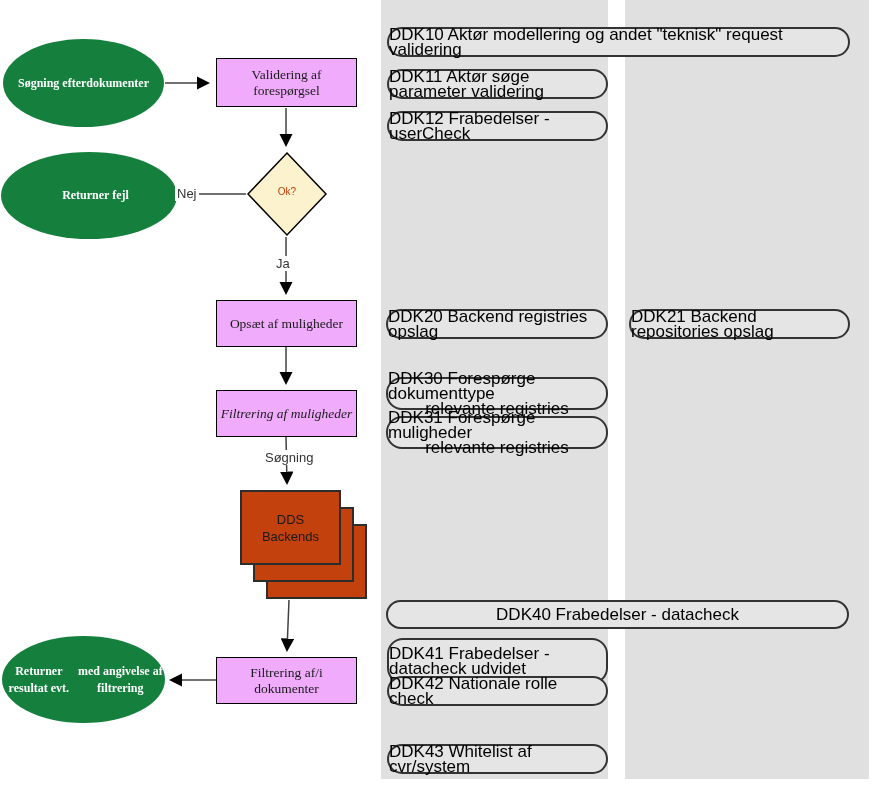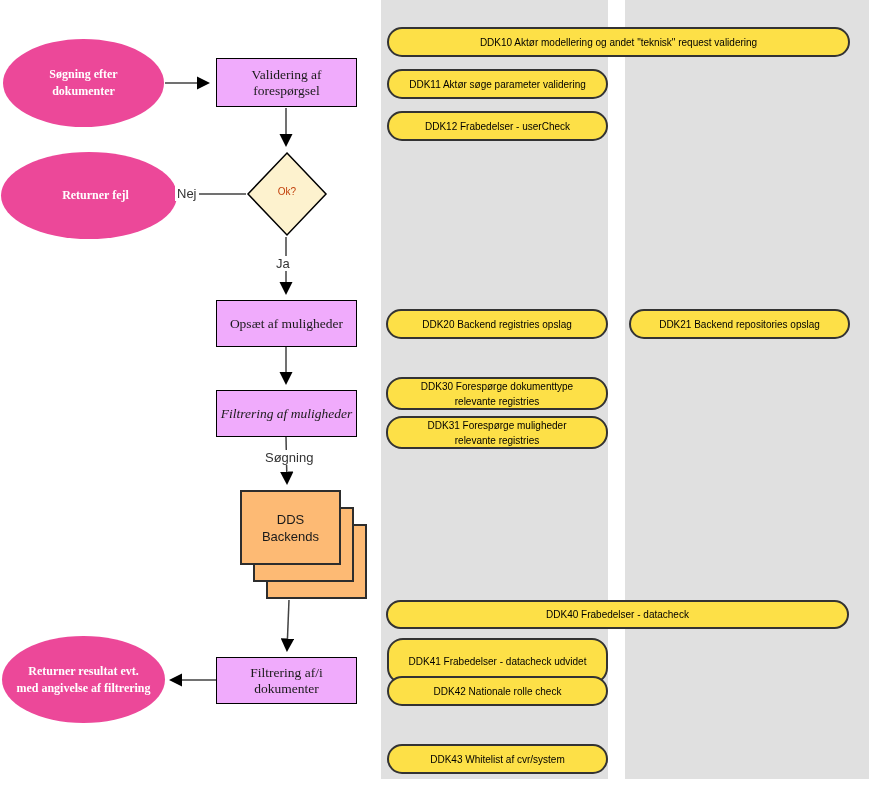--- a/index.html
+++ b/index.html
@@ -7,41 +7,41 @@
     width:875px;height:799px;position:relative;background:#ffffff;
     font-family:"Liberation Sans",sans-serif;overflow:hidden;
   }
   
   .lane{position:absolute;top:0;height:779px;background:#e0e0e0;}
   #lane-left{left:381px;width:227px;}
   #lane-right{left:625px;width:244px;}
 
   
   .pill{
-    position:absolute;background:#fde047;border:2px solid #333333;
+    position:absolute;background:#e5e5e5;border:2px solid #333333;
     border-radius:16px;display:flex;align-items:center;justify-content:center;
-    font-size:10px;color:#000;text-align:left;line-height:15px;
+    font-size:17px;color:#000;text-align:left;line-height:15px;
     box-sizing:border-box;flex-direction:column;
   }
   #pill-ddk10{left:387px;top:27px;width:463px;height:30px;}
   #pill-ddk11{left:387px;top:69px;width:221px;height:30px;}
   #pill-ddk12{left:387px;top:111px;width:221px;height:30px;}
   #pill-ddk20{left:386px;top:309px;width:222px;height:30px;}
   #pill-ddk21{left:629px;top:309px;width:221px;height:30px;}
   #pill-ddk30{left:386px;top:377px;width:222px;height:33px;}
   #pill-ddk31{left:386px;top:416px;width:222px;height:33px;}
   #pill-ddk40{left:386px;top:600px;width:463px;height:29px;}
   #pill-ddk41{left:387px;top:638px;width:221px;height:46px;}
   #pill-ddk42{left:387px;top:676px;width:221px;height:30px;}
   #pill-ddk43{left:387px;top:744px;width:221px;height:30px;}
 
   
   .ellipse{
-    position:absolute;background:#ec4899;border-radius:50%;
-    display:flex;flex-direction:column;align-items:center;justify-content:center;
+    position:absolute;background:#15803d;border-radius:50%;
+    display:flex;flex-direction:row;align-items:center;justify-content:center;
     color:#ffffff;font-family:"Liberation Serif",serif;font-weight:bold;
     font-size:12px;line-height:17px;text-align:center;
   }
   #ellipse-start{left:3px;top:39px;width:161px;height:88px;}
   #ellipse-error{left:1px;top:152px;width:163px;height:87px;padding-left:13px;}
   #ellipse-result{left:2px;top:636px;width:163px;height:87px;}
 
   .procbox{
     position:absolute;background:#f0abfc;border:1.5px solid #000000;
     display:flex;align-items:center;justify-content:center;text-align:center;
@@ -54,21 +54,21 @@
   #box-filter-doc{left:216px;top:657px;width:141px;height:47px;}
 
   
   #label-ok{
     position:absolute;left:247px;top:186px;width:80px;text-align:center;
     font-size:10px;color:#c2410c;
   }
 
   
   .stackrect{
-    position:absolute;width:101px;height:75px;background:#fdba74;
+    position:absolute;width:101px;height:75px;background:#c2410c;
     border:2px solid #2d2d2d;box-sizing:border-box;
   }
   #stack-back{left:266px;top:524px;}
   #stack-mid{left:253px;top:507px;}
   #stack-front{left:240px;top:490px;display:flex;flex-direction:column;
     align-items:center;justify-content:center;font-size:13px;color:#1a1a1a;
     line-height:17px;text-align:center;}
 
   
   .edge-label{

